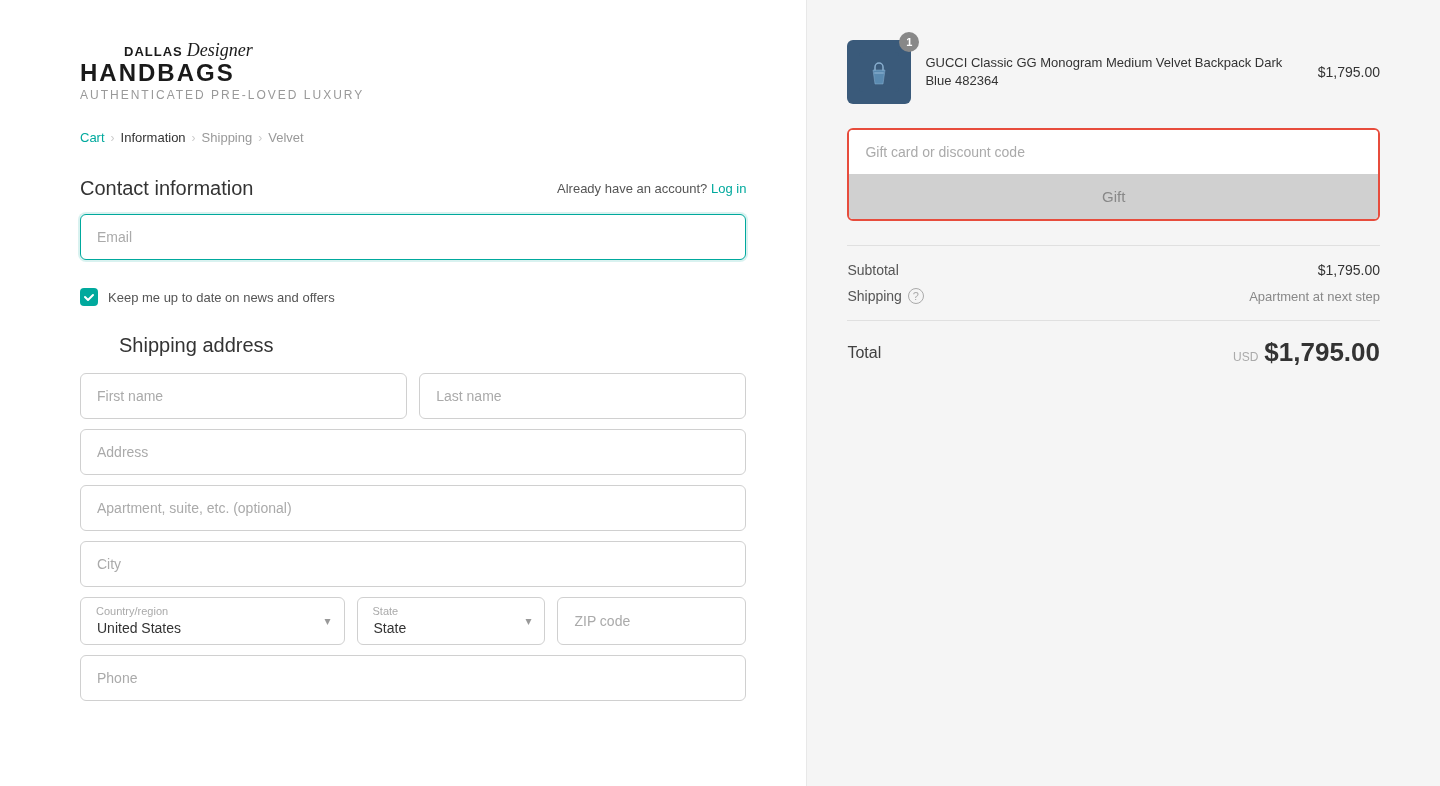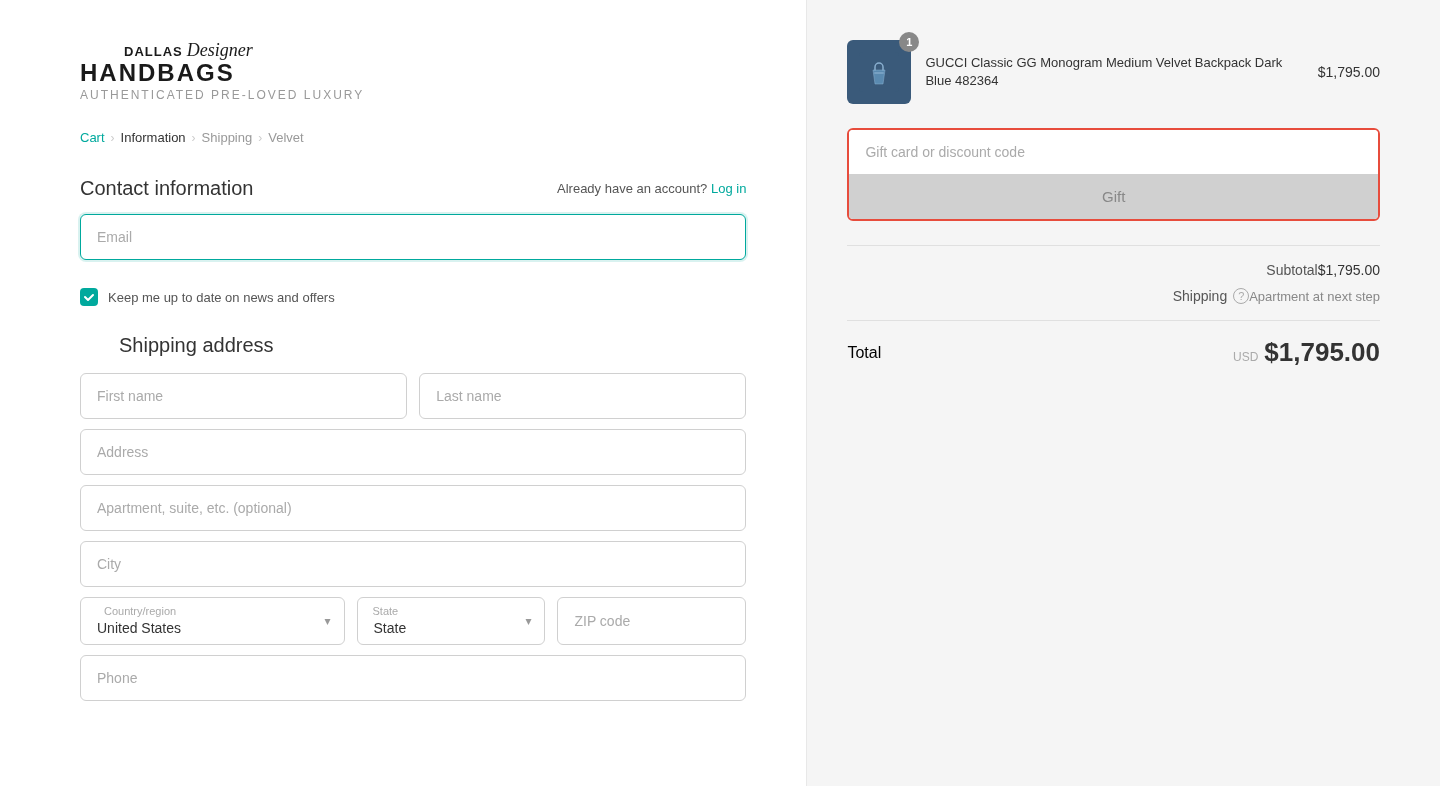--- a/index.html
+++ b/index.html
@@ -253,21 +253,21 @@
     
     .divider {
       border: none;
       border-top: 1px solid #e0e0e0;
       margin: 16px 0;
     }
 
     
     .summary-row {
       display: flex;
-      justify-content: flex-end;
+      justify-content: space-between;
       align-items: center;
       margin-bottom: 10px;
       font-size: 14px;
     }
     .summary-label {
       color: #555;
     }
     .summary-value {
       color: #333;
       font-weight: 400;
@@ -296,21 +296,21 @@
 
     
     .total-row {
       display: flex;
       justify-content: space-between;
       align-items: center;
       margin-top: 16px;
     }
     .total-label {
       font-size: 16px;
-      color: #000000;
+      color: #404040;
     }
     .total-amount-group {
       display: flex;
       align-items: baseline;
       gap: 6px;
     }
     .total-currency {
       font-size: 12px;
       color: #aaa;
     }
@@ -385,21 +385,21 @@
     <input class="input-field" type="text" placeholder="Apartment, suite, etc. (optional)" style="">
   </div>
 
   <div class="form-group">
     <input class="input-field" type="text" placeholder="City" style="">
   </div>
 
   <div class="form-row" style="align-items:stretch;">
 
     <div style="flex:1.4;position:relative;">
-      <div style="position:absolute;top:8px;left:24px;font-size:11px;color:#aaa;pointer-events:none;">Country/region</div>
+      <div style="position:absolute;top:8px;left:16px;font-size:11px;color:#aaa;pointer-events:none;">Country/region</div>
       <select class="select-field" style="padding:22px 36px 8px 16px;width:100%;">
         <option>United States</option>
       </select>
       <span class="select-chevron">▾</span>
     </div>
 
     <div style="flex:1;position:relative;">
       <div style="position:absolute;top:8px;left:16px;font-size:11px;color:#aaa;pointer-events:none;">State</div>
       <select class="select-field" style="padding:22px 36px 8px 16px;width:100%;">
         <option>State</option>

